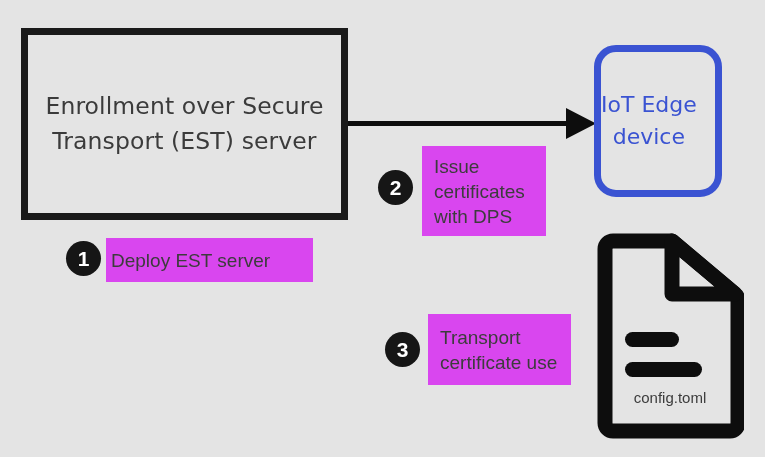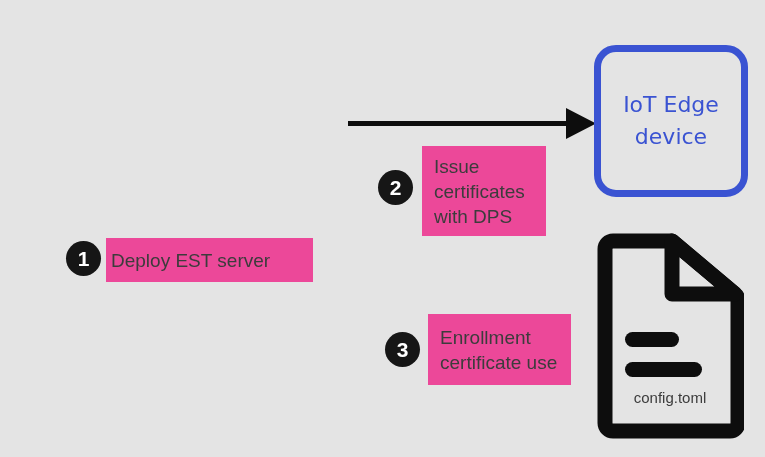--- a/index.html
+++ b/index.html
@@ -42,29 +42,28 @@
     text-align: center;
     letter-spacing: 0.1px;
     white-space: pre-line;
   }
 
   
   .iot-box {
     position: absolute;
     left: 594px;
     top: 45px;
-    width: 154px;
+    width: 128px;
     height: 152px;
     box-sizing: border-box;
     border: 7px solid #3a53d2;
     border-radius: 22px;
     background: #e4e4e4;
     display: flex;
     align-items: center;
-    justify-content: center;
   }
   .iot-label {
     font-family: "DejaVu Sans", sans-serif;
     font-size: 22px;
     line-height: 32px;
     color: #3a53d2;
     text-align: center;
     white-space: pre-line;
   }
 
@@ -91,21 +90,21 @@
     font-family: "Liberation Sans", sans-serif;
     font-size: 21px;
     font-weight: bold;
     display: flex;
     align-items: center;
     justify-content: center;
     line-height: 1;
   }
   .callout-box {
     position: absolute;
-    background: #ec4899;
+    background: #d946ef;
     display: flex;
     align-items: center;
     box-sizing: border-box;
   }
   .callout-text {
     font-family: "Liberation Sans", sans-serif;
     font-size: 19px;
     line-height: 25px;
     color: #3c3c3c;
     white-space: pre-line;
@@ -141,20 +140,24 @@
     font-size: 15px;
     color: #3c3c3c;
     line-height: 24px;
   }
 </style>
 </head>
 <body>
 
 <div id="diagram">
 
+  <div class="est-box">
+    <div class="est-label">Enrollment over Secure
+Transport (EST) server</div>
+  </div>
 
   <svg class="arrow" viewBox="0 0 248 36" width="248" height="36">
     <line x1="0" y1="17.5" x2="228" y2="17.5" stroke="#0d0d0d" stroke-width="5"></line>
     <polygon points="218,2 248,17.5 218,33" fill="#0d0d0d"></polygon>
   </svg>
 
   <div class="iot-box">
     <div class="iot-label">IoT Edge
 device</div>
   </div>
@@ -171,21 +174,21 @@
     <div class="callout-box">
       <span class="callout-text">Issue
 certificates
 with DPS</span>
     </div>
   </div>
 
   <div class="callout" id="callout-3">
     <div class="callout-num">3</div>
     <div class="callout-box">
-      <span class="callout-text">Enrollment
+      <span class="callout-text">Transport
 certificate use</span>
     </div>
   </div>
 
   <svg class="doc-icon" viewBox="0 0 148 208" width="148" height="208">
 
     <path d="M 9 17
              A 8 8 0 0 1 17 9
              L 76 9
              L 139 62

